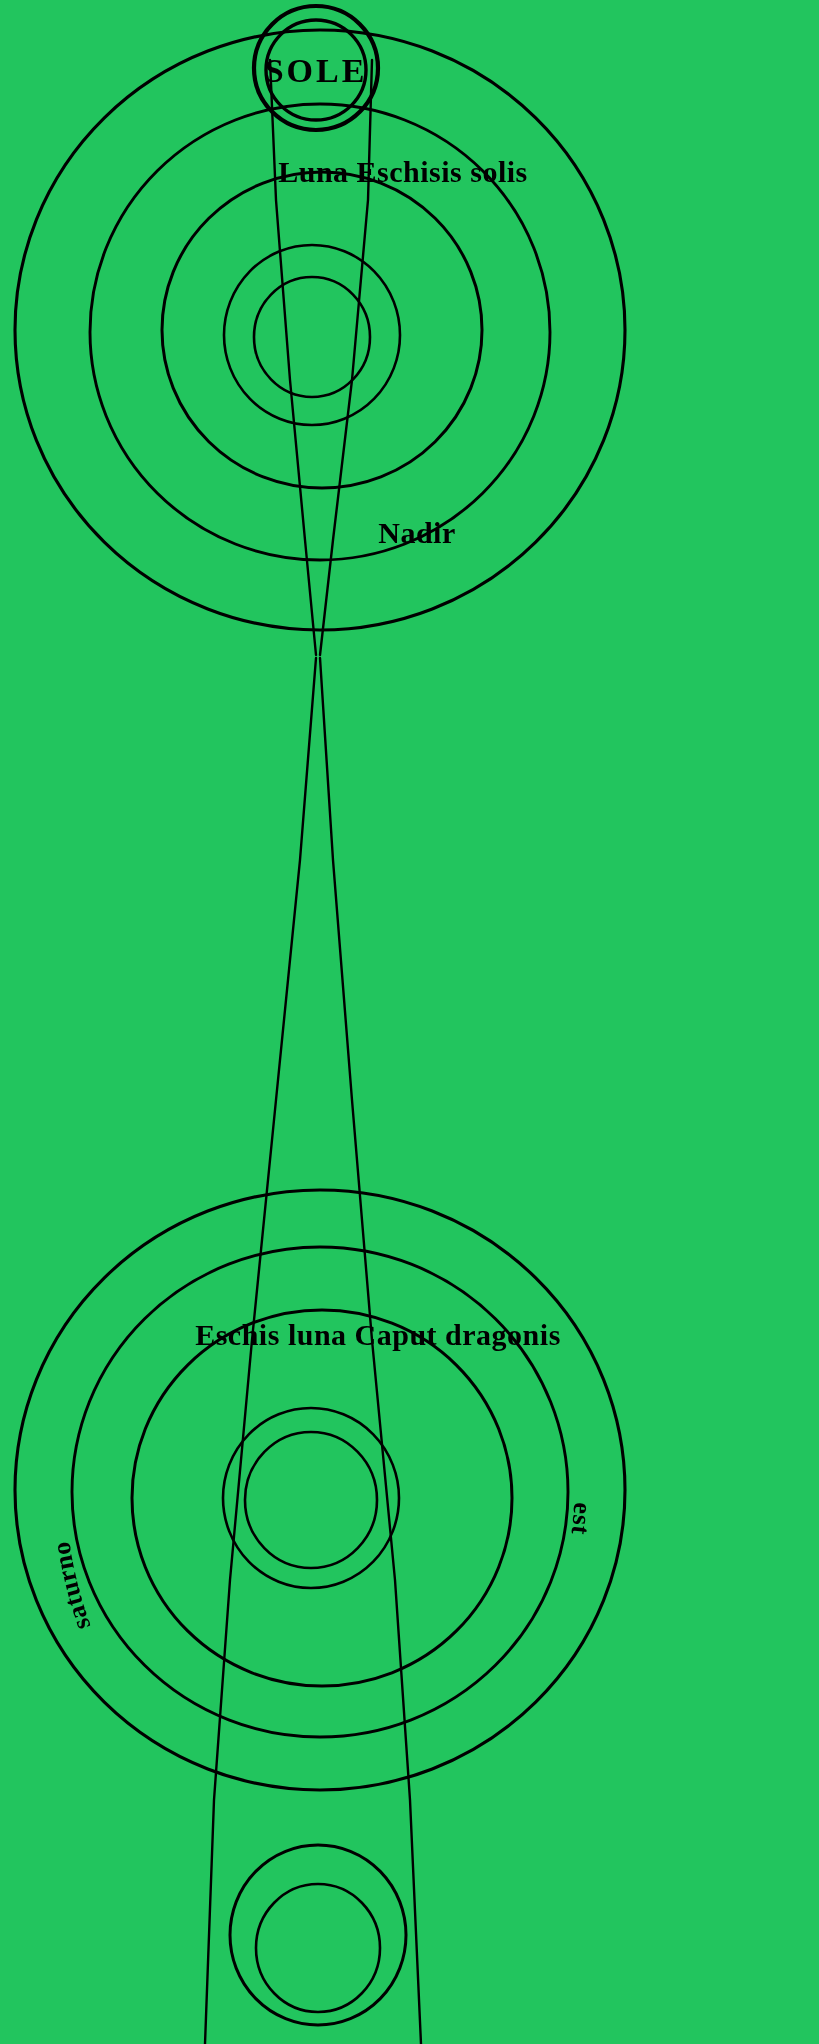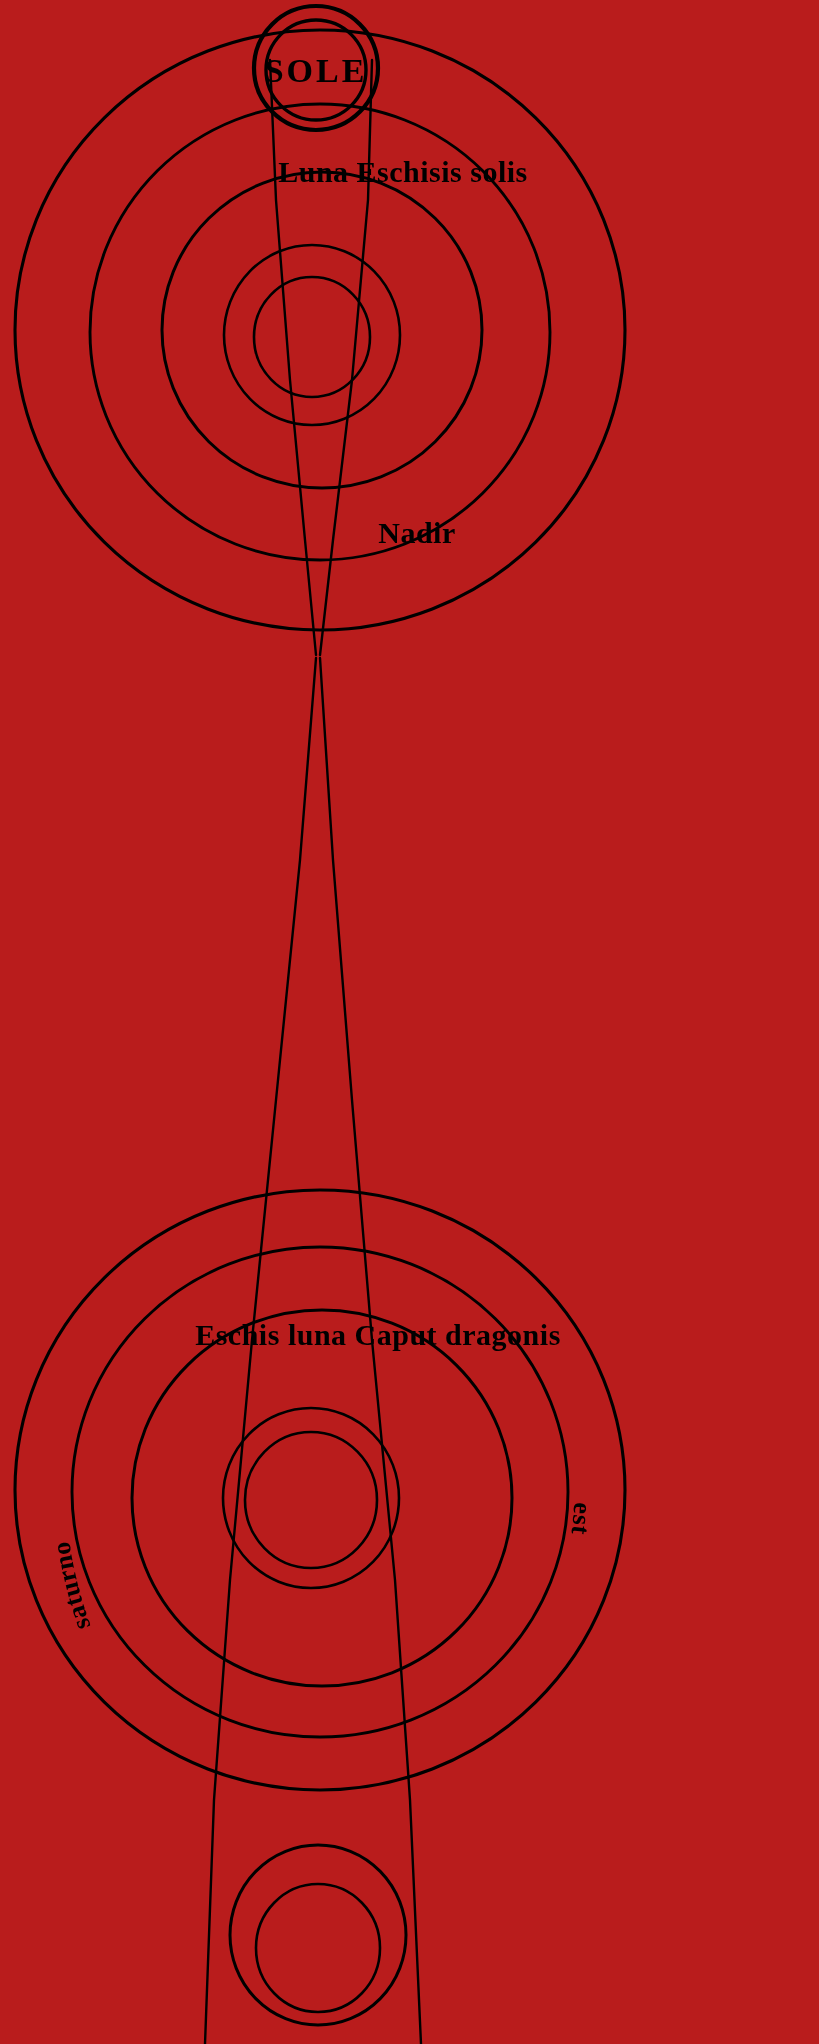--- a/index.html
+++ b/index.html
@@ -8,21 +8,21 @@
     padding: 0;
     background: #ffffff;
   }
   body {
     font-family: "Liberation Serif", serif;
   }
   #page {
     position: relative;
     width: 819px;
     height: 2044px;
-    background: #b91c1c;
+    background: #22c55e;
     overflow: hidden;
   }
   #figure-svg {
     position: absolute;
     left: 0;
     top: 0;
     width: 819px;
     height: 2044px;
     display: block;
   }

